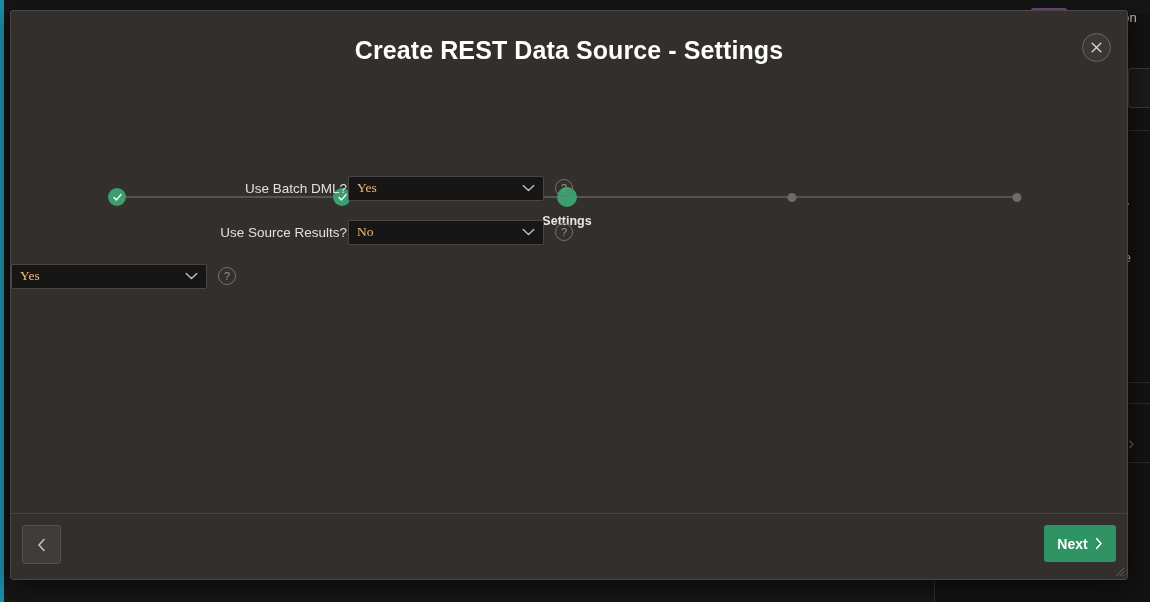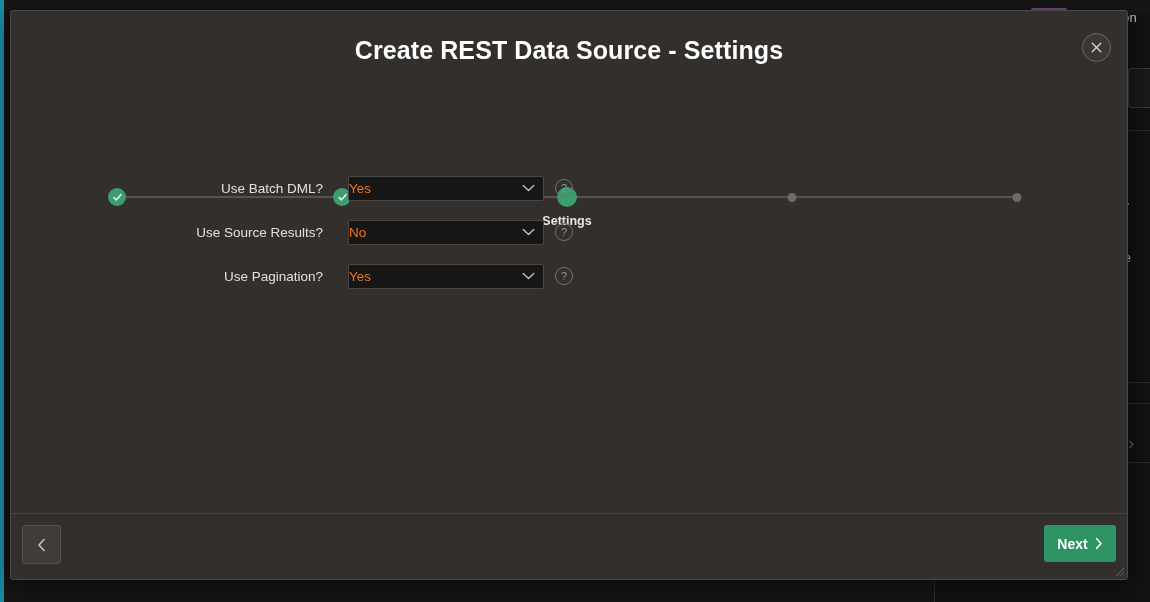--- a/index.html
+++ b/index.html
@@ -197,42 +197,43 @@
     width: 100%;
   }
   .form-row {
     display: flex;
     align-items: center;
     height: 44px;
   }
   .form-label {
     width: 337px;
     text-align: right;
-    padding-right: 25px;
+    padding-right: 1px;
     box-sizing: border-box;
     font-size: 13.5px;
     color: #e3e0dd;
     white-space: nowrap;
   }
   .select-box {
     position: relative;
     width: 196px;
     height: 25px;
     background: #161616;
     border: 1px solid #4a4643;
     border-radius: 2px;
     display: flex;
     align-items: center;
     box-sizing: border-box;
     cursor: pointer;
   }
   .select-value {
-    padding-left: 0;
+    padding-left: 8px;
     font-size: 13.5px;
-    color: #f97316;
+    color: #fdba74;
+    font-family: Liberation Serif, serif;
   }
   .select-chevron {
     position: absolute;
     right: 8px;
     top: 50%;
     transform: translateY(-50%);
     display: flex;
   }
   .help-icon {
     margin-left: 11px;
@@ -385,21 +386,20 @@
           <span class="select-chevron">
             <svg width="13" height="8" viewBox="0 0 13 8" aria-hidden="true">
               <polyline points="1.2,1.5 6.5,6.5 11.8,1.5" fill="none" stroke="#bdb9b4" stroke-width="1.5" stroke-linecap="round" stroke-linejoin="round"></polyline>
             </svg>
           </span>
         </div>
         <div class="help-icon">?</div>
       </div>
 
       <div class="form-row">
-        <div class="form-label">Use Pagination?</div>
         <div class="select-box">
           <span class="select-value">Yes</span>
           <span class="select-chevron">
             <svg width="13" height="8" viewBox="0 0 13 8" aria-hidden="true">
               <polyline points="1.2,1.5 6.5,6.5 11.8,1.5" fill="none" stroke="#bdb9b4" stroke-width="1.5" stroke-linecap="round" stroke-linejoin="round"></polyline>
             </svg>
           </span>
         </div>
         <div class="help-icon">?</div>
       </div>

